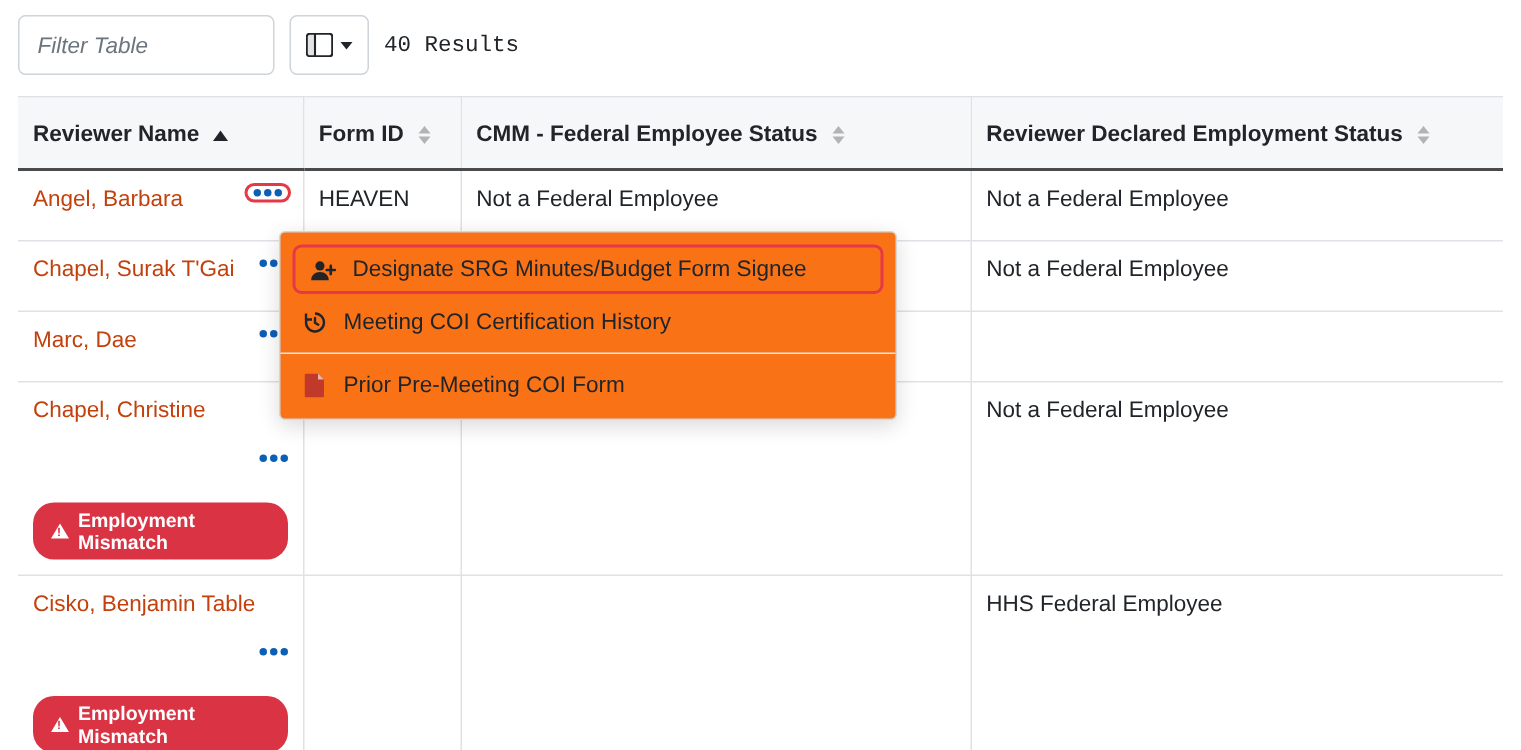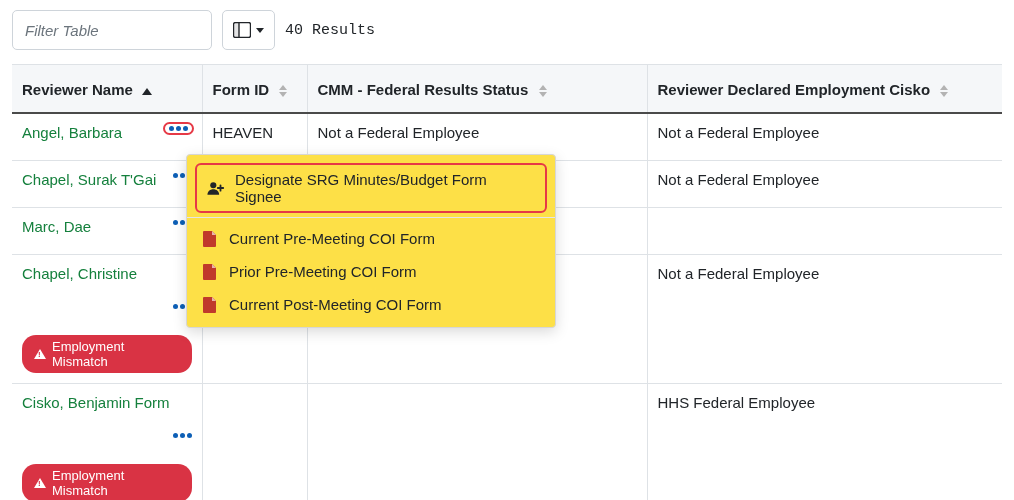--- a/index.html
+++ b/index.html
@@ -15,21 +15,21 @@
   .toolbar {
     display: flex;
     align-items: center;
     gap: 10px;
     margin-bottom: 14px;
   }
   .filter-input {
     border: 1px solid #ced4da;
     border-radius: 5px;
     height: 40px;
-    width: 200px;
+    width: 171px;
     padding: 0 12px;
     font-size: 15px;
     font-style: italic;
     color: #b91c1c;
     background: #fff;
   }
   .filter-input::placeholder { color: #6c757d; font-style: italic; }
   .col-btn {
     border: 1px solid #ced4da;
     border-radius: 5px;
@@ -75,21 +75,21 @@
   table.grid tbody td {
     padding: 10px 10px;
     border-bottom: 1px solid #dee2e6;
     border-right: 1px solid #dee2e6;
     vertical-align: top;
     font-size: 15px;
   }
   table.grid tbody td:last-child { border-right: none; }
   .name-cell { position: relative; min-height: 26px; }
   .name-link {
-    color: #15803d;
+    color: #c2410c;
     cursor: pointer;
   }
   .row-menu-btn {
     position: absolute;
     right: 0;
     top: 0;
     display: flex;
     gap: 2px;
     cursor: pointer;
     padding: 2px 0;
@@ -132,21 +132,21 @@
     border-right:4px solid transparent;
     border-top:5px solid #b3b3b3;
   }
   .badge {
     display: inline-flex;
     align-items: center;
     gap: 6px;
     border-radius: 14px;
     padding: 4px 12px;
     font-size: 13px;
-    font-weight: 400;
+    font-weight: 700;
     color: #fff;
     margin-top: 6px;
   }
   .badge.red { background: #d93344; }
   .warn-icon {
     width:0;height:0;
     border-left:6px solid transparent;
     border-right:6px solid transparent;
     border-bottom:10px solid #fff;
     position:relative;
@@ -156,22 +156,22 @@
     position:absolute;
     left:-2px; top:1px;
     font-size:8px; color:#d93344; font-weight:bold;
   }
 
   
   .menu {
     position: absolute;
     left: 186px;
     top: 154px;
-    width: 370px;
-    background: #fde047;
+    width: 412px;
+    background: #f97316;
     border: 1px solid #d6d6d6;
     border-radius: 4px;
     box-shadow: 0 4px 14px rgba(0,0,0,0.15);
     z-index: 100;
     padding: 6px 0;
   }
   .menu .item {
     display:flex;
     align-items:center;
     gap:10px;
@@ -225,28 +225,28 @@
         <span class="sort-arrow-up"></span>
       </th>
       <th>
         <span>Form ID</span>
         <span class="sort-both">
             <span></span>
             <span></span>
           </span>
       </th>
       <th>
-        <span>CMM - Federal Results Status</span>
+        <span>CMM - Federal Employee Status</span>
         <span class="sort-both">
             <span></span>
             <span></span>
           </span>
       </th>
       <th>
-        <span>Reviewer Declared Employment Cisko</span>
+        <span>Reviewer Declared Employment Status</span>
         <span class="sort-both">
             <span></span>
             <span></span>
           </span>
       </th>
     </tr>
   </thead>
   <tbody id="tbody">
       <tr>
         <td>
@@ -291,21 +291,21 @@
               <span class="dot"></span>
             </span></div><br><span class="badge red">
             <span class="warn-icon"></span>
             <span>Employment Mismatch</span>
           </span></td>
         <td></td>
         <td></td>
         <td>Not a Federal Employee</td>
       </tr>
       <tr>
-        <td><div class="name-cell"><span class="name-link">Cisko, Benjamin Form</span></div><div style="text-align: right; margin-top: 4px;"><span class="row-menu-btn" style="position: static; display: inline-flex;">
+        <td><div class="name-cell"><span class="name-link">Cisko, Benjamin Table</span></div><div style="text-align: right; margin-top: 4px;"><span class="row-menu-btn" style="position: static; display: inline-flex;">
               <span class="dot"></span>
               <span class="dot"></span>
               <span class="dot"></span>
             </span></div><br><span class="badge red">
             <span class="warn-icon"></span>
             <span>Employment Mismatch</span>
           </span></td>
         <td></td>
         <td></td>
         <td>HHS Federal Employee</td>
@@ -317,41 +317,33 @@
   <div class="item highlight">
     <span class="icon-wrap">
       <svg width="18" height="16" viewBox="0 0 20 16">
           <circle cx="7" cy="5" r="3.4" fill="#212529"></circle>
           <path d="M0.5 15.5c0-3.6 2.9-6 6.5-6s6.5 2.4 6.5 6" fill="#212529"></path>
           <path d="M15 5v6M12 8h6" stroke="#212529" stroke-width="2" stroke-linecap="round"></path>
         </svg>
     </span>
     <span>Designate SRG Minutes/Budget Form Signee</span>
   </div>
-  <div class="divider"></div>
   <div class="item">
-    <span class="icon-wrap red">
-      <svg width="14" height="16" viewBox="0 0 14 16">
-          <path d="M1 0h8l4 4v11a1 1 0 0 1-1 1H1a1 1 0 0 1-1-1V1a1 1 0 0 1 1-1z" fill="#c0392b"></path>
-          <path d="M9 0v4h4" fill="#e8b4ad"></path>
+    <span class="icon-wrap">
+      <svg width="16" height="16" viewBox="0 0 16 16">
+          <path d="M8 2a6 6 0 1 1-5.7 4.1" fill="none" stroke="#212529" stroke-width="1.6"></path>
+          <path d="M2 2v4h4" fill="none" stroke="#212529" stroke-width="1.6"></path>
+          <path d="M8 5v3.2l2.2 1.3" fill="none" stroke="#212529" stroke-width="1.6" stroke-linecap="round"></path>
         </svg>
     </span>
-    <span>Current Pre-Meeting COI Form</span>
+    <span>Meeting COI Certification History</span>
   </div>
+  <div class="divider"></div>
   <div class="item">
     <span class="icon-wrap red">
       <svg width="14" height="16" viewBox="0 0 14 16">
           <path d="M1 0h8l4 4v11a1 1 0 0 1-1 1H1a1 1 0 0 1-1-1V1a1 1 0 0 1 1-1z" fill="#c0392b"></path>
           <path d="M9 0v4h4" fill="#e8b4ad"></path>
         </svg>
     </span>
     <span>Prior Pre-Meeting COI Form</span>
   </div>
-  <div class="item">
-    <span class="icon-wrap red">
-      <svg width="14" height="16" viewBox="0 0 14 16">
-          <path d="M1 0h8l4 4v11a1 1 0 0 1-1 1H1a1 1 0 0 1-1-1V1a1 1 0 0 1 1-1z" fill="#c0392b"></path>
-          <path d="M9 0v4h4" fill="#e8b4ad"></path>
-        </svg>
-    </span>
-    <span>Current Post-Meeting COI Form</span>
-  </div>
 </div>
 
 </body></html>

